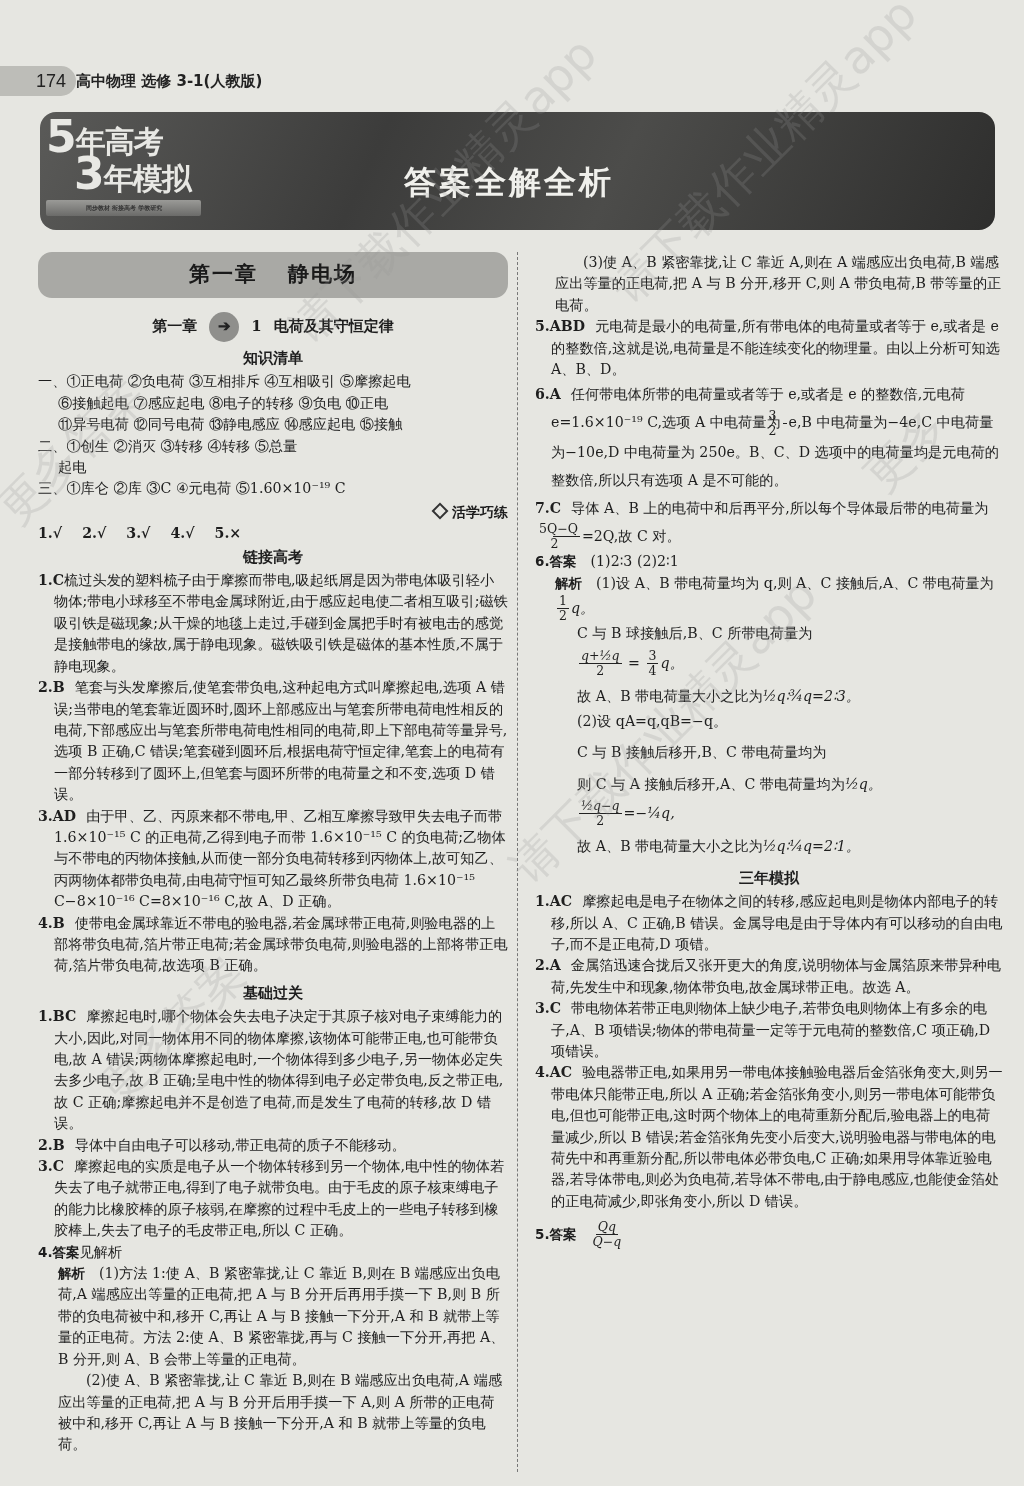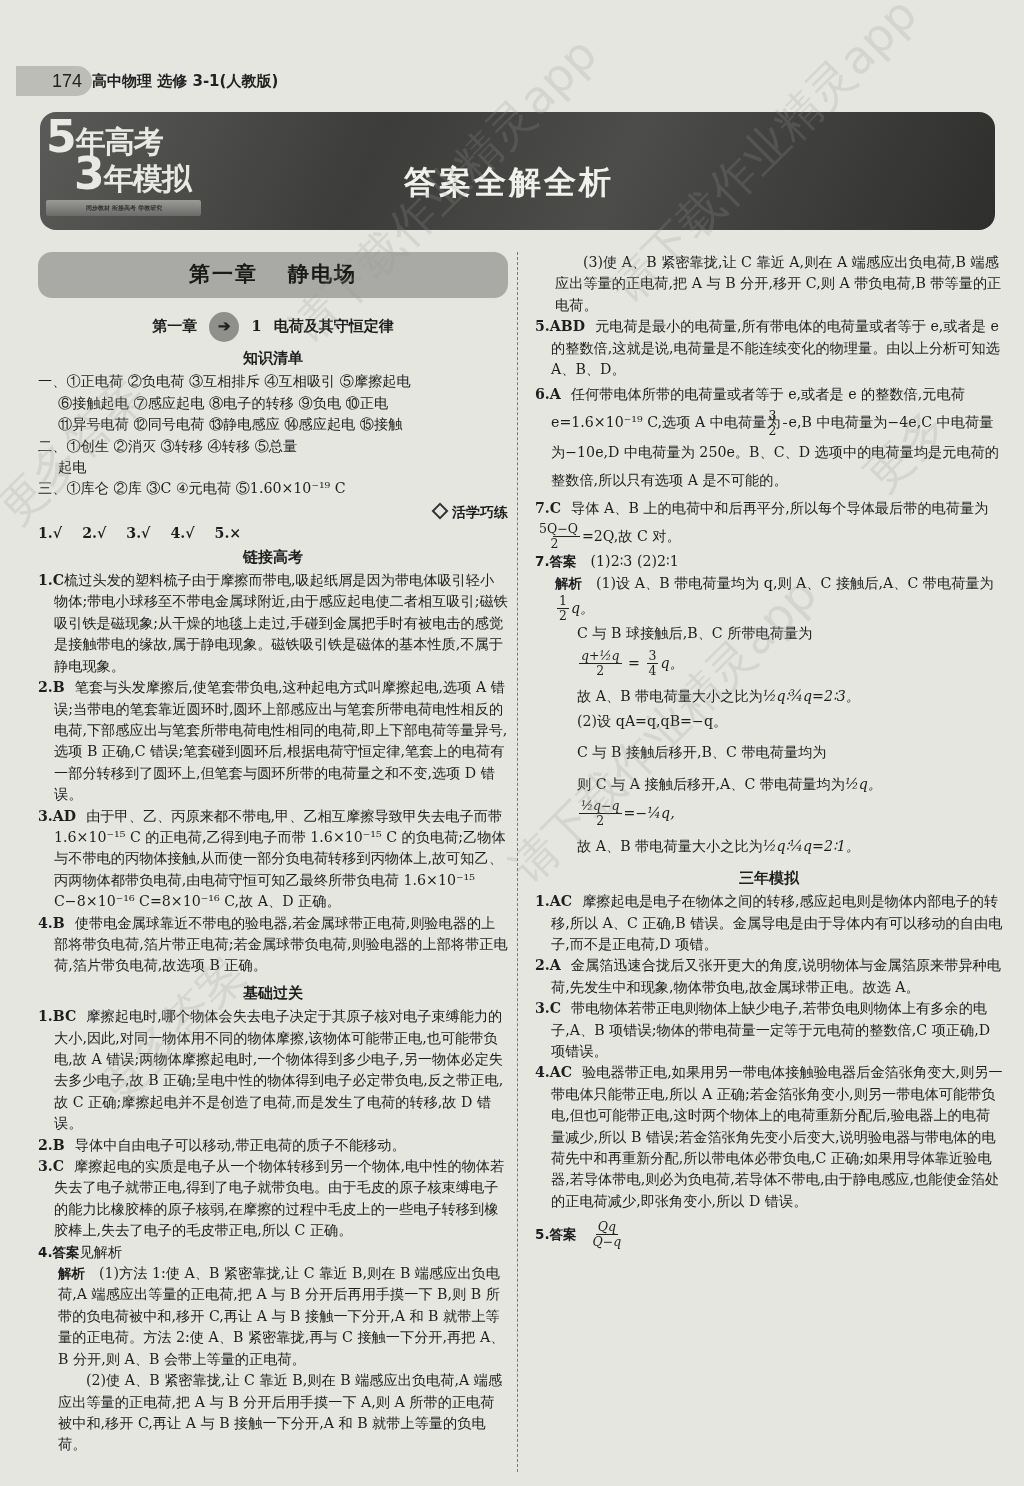--- a/index.html
+++ b/index.html
@@ -5,21 +5,21 @@
   * { box-sizing: border-box; margin: 0; padding: 0; }
   html, body { width: 1024px; height: 1486px; }
   body {
     background: #e6e6e1;
     font-family: "DejaVu Serif", "Liberation Serif", serif;
     color: #1e1e1e;
     position: relative;
     overflow: hidden;
   }
   .page-header {
-    position: absolute; left: 16px; top: 66px; height: 30px; width: 600px;
+    position: absolute; left: 0; top: 66px; height: 30px; width: 600px;
     display: flex; align-items: center;
   }
   .page-num {
     width: 76px; height: 30px; background: #bdbdb8;
     border-radius: 0 15px 15px 0;
     font-family: "Liberation Sans", sans-serif; font-size: 18px;
     display: flex; align-items: center; justify-content: flex-end; padding-right: 10px;
     color: #222;
   }
   .book-title {
@@ -162,21 +162,21 @@
   <div class="qa-block" style="line-height:28px"><span style="font-weight:bold;margin-right:10px">6.A</span><span>任何带电体所带的电荷量或者等于 e,或者是 e 的整数倍,元电荷 e=1.6×10⁻¹⁹ C,选项 A 中电荷量为</span><span class="frac">
         <span class="n">3</span>
         <span>2</span>
       </span><span>e,B 中电荷量为−4e,C 中电荷量为−10e,D 中电荷量为 250e。B、C、D 选项中的电荷量均是元电荷的整数倍,所以只有选项 A 是不可能的。</span></div>
 
   <div class="qa-block" style="line-height:28px"><span style="font-weight:bold;margin-right:10px">7.C</span><span>导体 A、B 上的电荷中和后再平分,所以每个导体最后带的电荷量为</span><span class="frac">
         <span class="n">5Q−Q</span>
         <span>2</span>
       </span><span>=2Q,故 C 对。</span></div>
 
-  <div><span class="label-bold" style="margin-right:14px">7.答案</span><span>(1)2∶3   (2)2∶1</span></div>
+  <div><span class="label-bold" style="margin-right:14px">6.答案</span><span>(1)2∶3   (2)2∶1</span></div>
   <div class="indent"><span class="label-bold" style="margin-right:14px">解析</span><span>(1)设 A、B 带电荷量均为 q,则 A、C 接触后,A、C 带电荷量为</span></div>
   <div class="indent"><span class="frac">
         <span class="n">1</span>
         <span>2</span>
       </span><span class="i">q。</span></div>
   <div class="indent2" style="margin-top:0">C 与 B 球接触后,B、C 所带电荷量为</div>
   <div class="formula"><span class="frac">
         <span class="n i">q+½q</span>
         <span>2</span>
       </span> = <span class="frac">

